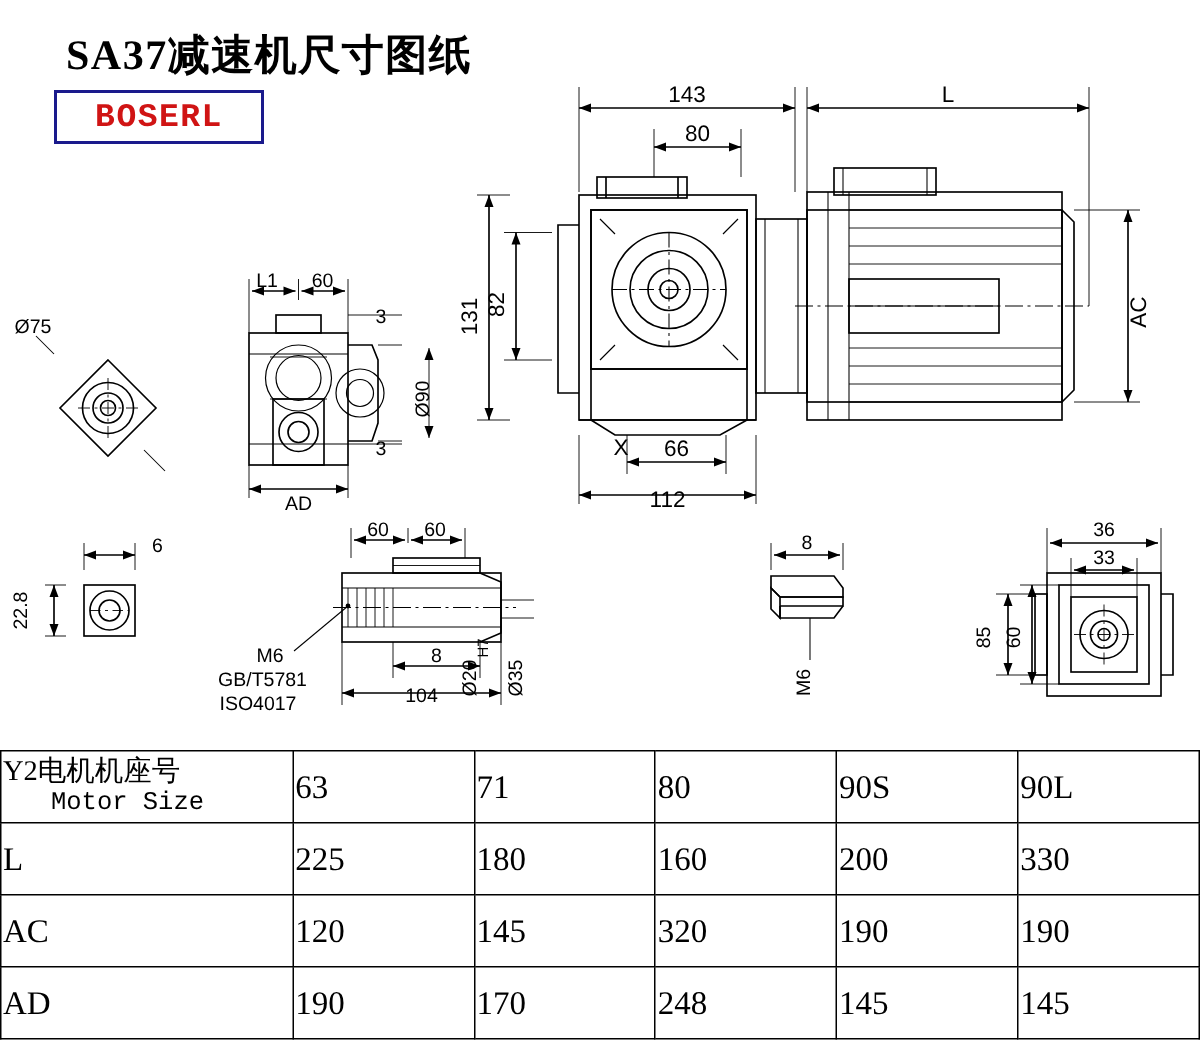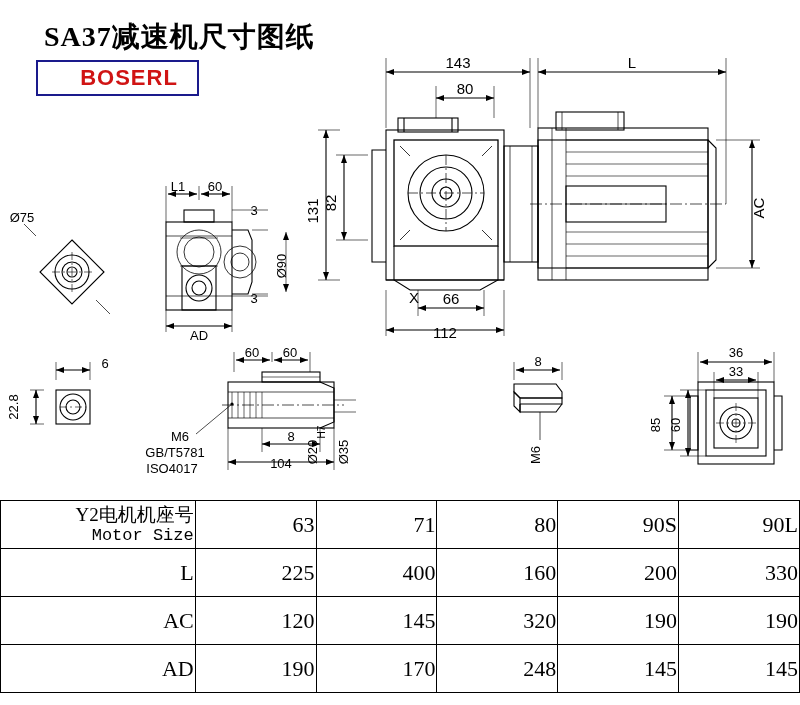--- a/index.html
+++ b/index.html
@@ -15,46 +15,45 @@
   .abs{position:absolute;}
   .title{
     left:44px;top:18px;
     font-family:"Liberation Serif", serif;
     font-size:28px;font-weight:bold;letter-spacing:1px;
   }
   .logo{
     left:36px;top:60px;width:136px;height:32px;
     border:2px solid #1a1a8c;
     display:flex;align-items:center;justify-content:center;
-    font-family:Liberation Sans, sans-serif;
+    font-family:Liberation Mono, monospace;
     font-size:22px;font-weight:bold;color:#d01414;
     letter-spacing:1px;
-    padding-left:23px;
   }
   svg.draw{position:absolute;left:0;top:0;width:800px;height:705px;}
   text{font-family:"Liberation Sans", sans-serif;}
   .dim{font-size:15px;}
   .dimsm{font-size:13px;}
   
   .tbl{
     position:absolute;left:0;top:500px;width:800px;
     border-collapse:collapse;
   }
   .tbl td{
     border:1px solid #000;
-    text-align:right;
+    text-align:left;
     font-size:22px;
     font-family:"Liberation Serif", serif;
     height:45px;
   }
   .tbl td.hdrcell{font-size:19px;line-height:1.15;}
   .tbl col.c0{width:195px;}
   .tbl col.cx{width:121px;}
   .hdr-cn{font-family:"Liberation Serif", serif;font-size:19px;display:block;}
-  .hdr-en{font-family:"Liberation Mono", monospace;font-size:17px;display:block;}
+  .hdr-en{font-family:"Liberation Mono", monospace;font-size:17px;display:block;margin-left:32px;}
 </style>
 </head>
 <body>
 
 <div class="wrap">
 
   <div class="abs title">SA37减速机尺寸图纸</div>
   <div class="abs logo">BOSERL</div>
 
   <svg class="draw" viewBox="0 0 800 705">
@@ -374,21 +373,21 @@
         </td>
         <td>63</td>
         <td>71</td>
         <td>80</td>
         <td>90S</td>
         <td>90L</td>
       </tr>
       <tr>
         <td>L</td>
         <td>225</td>
-        <td>400</td>
+        <td>180</td>
         <td>160</td>
         <td>200</td>
         <td>330</td>
       </tr>
       <tr>
         <td>AC</td>
         <td>120</td>
         <td>145</td>
         <td>320</td>
         <td>190</td>

